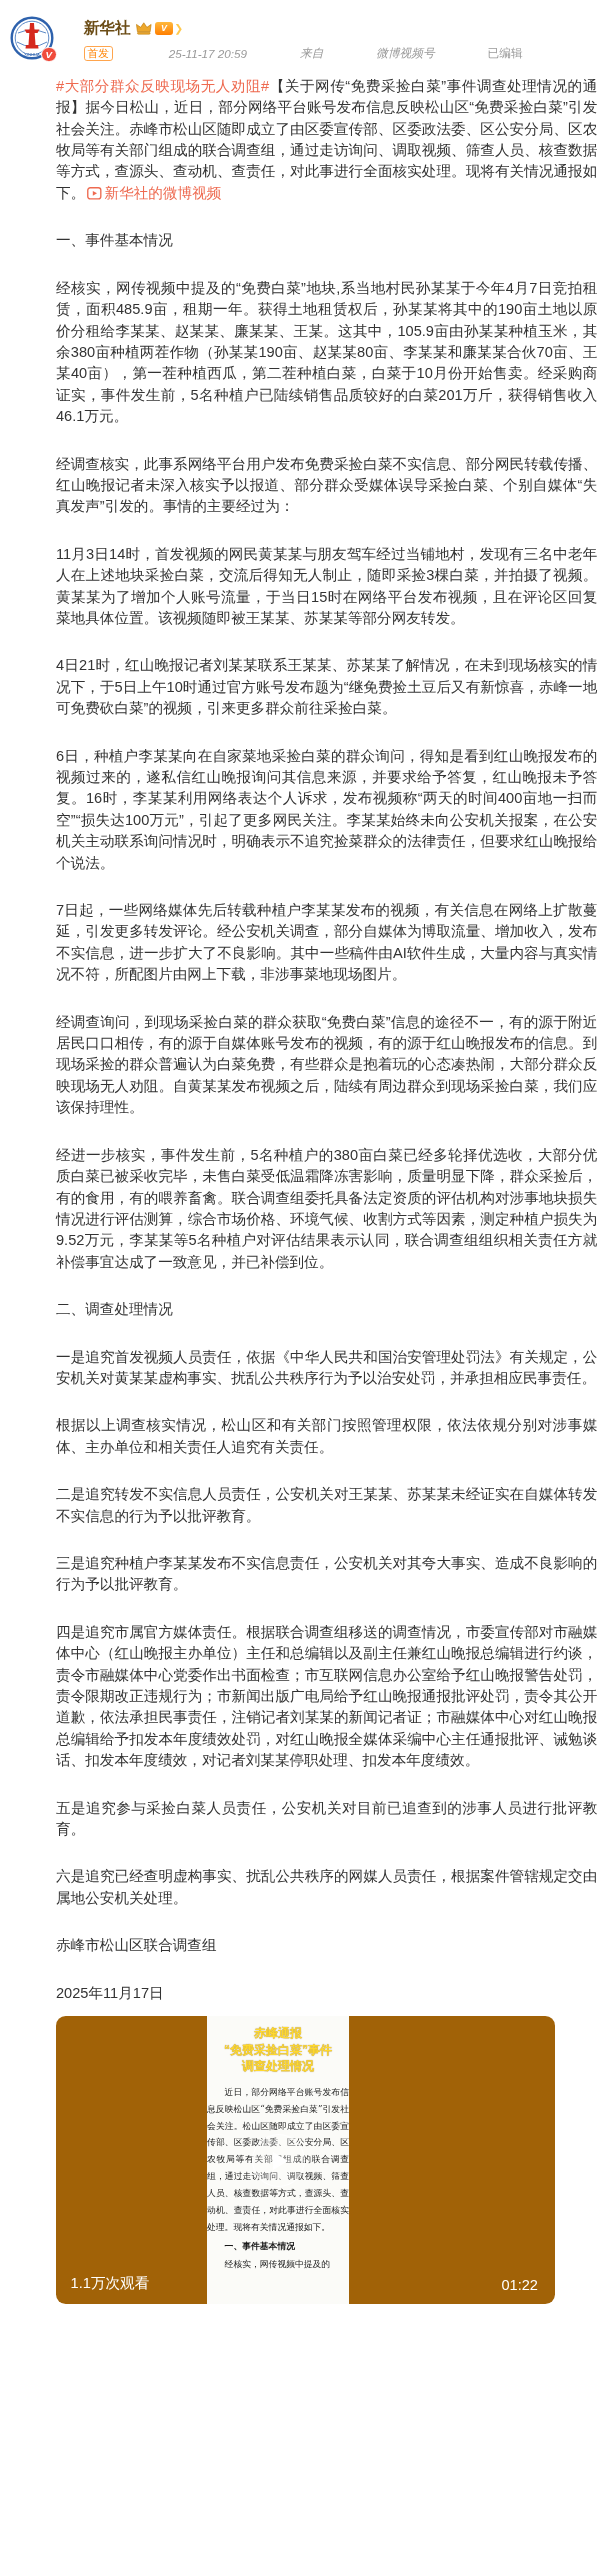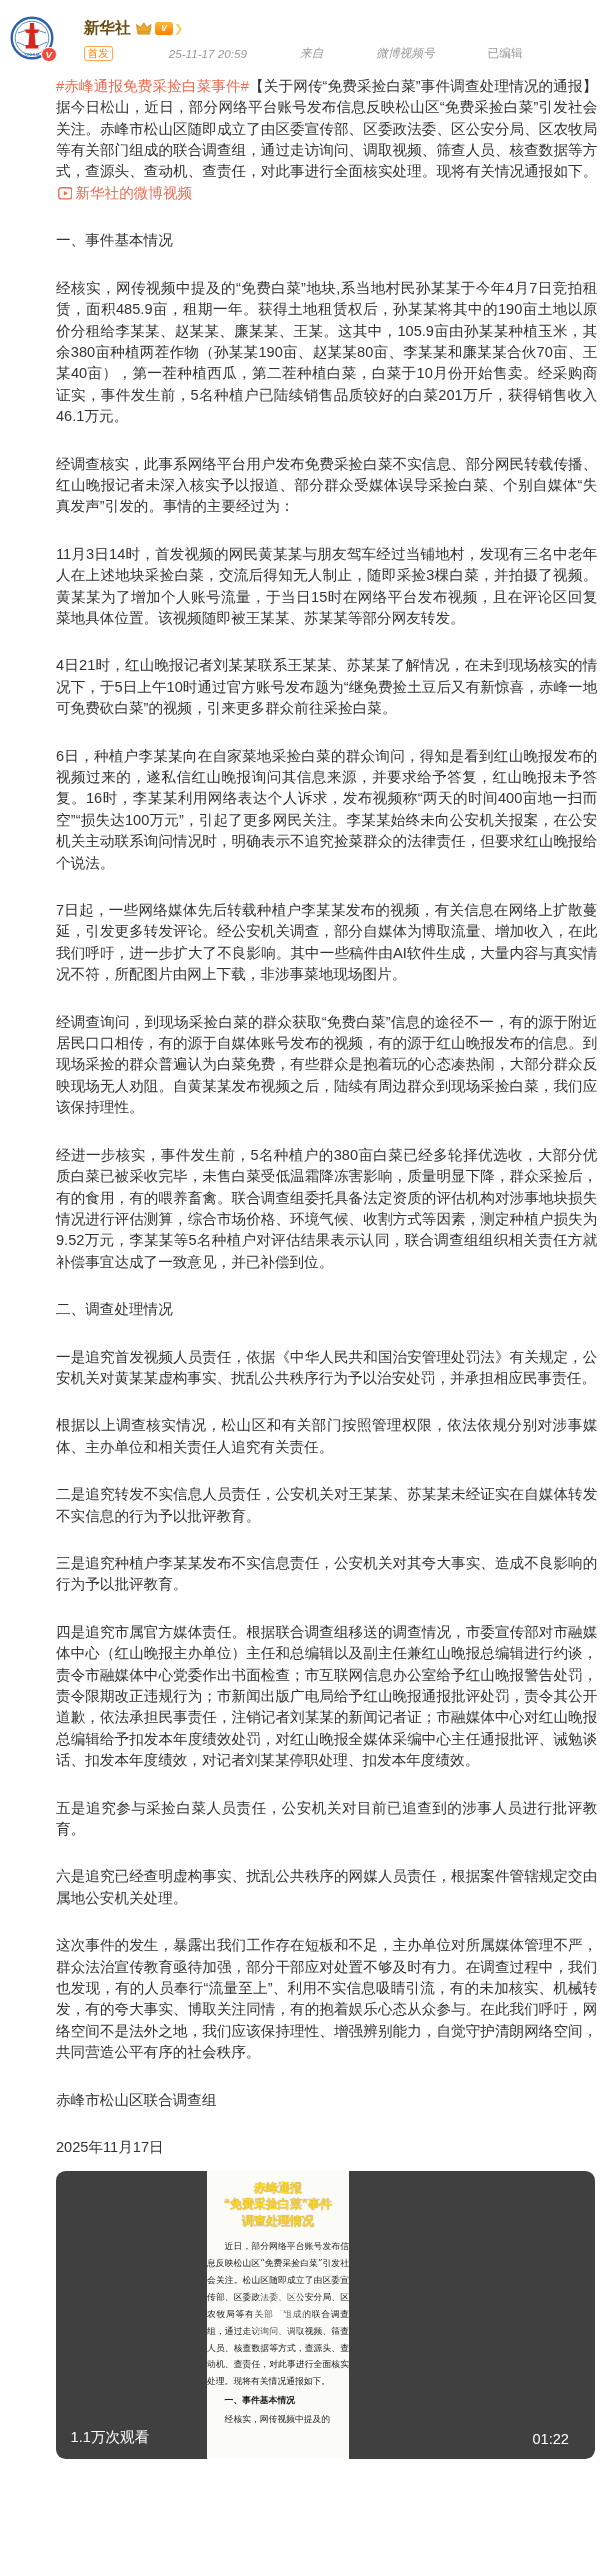--- a/index.html
+++ b/index.html
@@ -26,36 +26,36 @@
                  line-height:13.6px; padding:0 2.9px; margin-right:7.8px; }
   .meta-row .sp { margin-right:4.9px;font-style:italic; }
 
   
   .content { padding:14.6px 9.7px 0 56px; color:#333333; font-size:14.6px; line-height:21.4px; text-align:justify; }
   .content p { margin-bottom:26px; }
   .lnk { color:#ee6a50; text-decoration:none; cursor:pointer; }
   .vicon { vertical-align:-1.9px; margin:0 2.9px 0 1.9px; }
 
   
-  .video-card { position:relative; margin:-13.6px 0 0 56px; width:539px; height:288px;
-                background:#404040; border-radius:9.7px; overflow:hidden; cursor:pointer; }
+  .video-card { position:relative; margin:-13.6px 0 0 56px; width:499px; height:288px;
+                background:#a16207; border-radius:9.7px; overflow:hidden; cursor:pointer; }
   .thumb { position:absolute; left:151px; top:0; width:142px; height:100%; background:#fbfbf8; overflow:hidden; }
   .vtitle { margin-top:8.8px; text-align:center; color:#ffd92e; font-weight:bold; font-size:12px;
             line-height:16.6px; text-shadow:0 0 1px rgba(110,70,0,.8); }
   .vdoc { margin-top:8.8px; padding:0 0; font-family:"DejaVu Serif","Liberation Serif",serif;
           font-size:8.8px; line-height:1.92; color:#1a1a1a; text-align:justify; }
   .vdoc p { text-indent:2em; margin:0 0 1.9px 0; }
   .vdoc p.dhead { font-weight:bold; }
   .play { position:absolute; left:196px; top:50%; margin-top:-26px; width:53px; height:53px;
           border:1.9px solid rgba(255,255,255,.85); background:rgba(255,255,255,.22); border-radius:50%;
           display:flex; align-items:center; justify-content:center; }
   .play .tri { width:0; height:0; border-left:15.6px solid #ffffff; border-top:9.7px solid transparent;
                border-bottom:9.7px solid transparent; margin-left:4.9px; }
   .views { position:absolute; left:14.6px; bottom:11.7px; color:#ffffff; font-size:14.6px; }
-  .dur   { position:absolute; right:26px; bottom:11.7px; color:#ffffff; font-size:14.6px; }
+  .dur   { position:absolute; right:17px; bottom:11.7px; color:#ffffff; font-size:14.6px; }
 </style>
 </head>
 <body>
 
 <div class="page">
 
   <div class="header">
     <div class="avatar">
       <svg viewBox="0 0 44 44">
         <circle cx="22" cy="22" r="21.5" fill="#ffffff"></circle>
@@ -86,43 +86,42 @@
         <span class="first-badge">首发</span>
         <span class="sp">25-11-17 20:59</span>
         <span class="sp">来自</span>
         <span class="sp">微博视频号</span>
         <span>已编辑</span>
       </div>
     </div>
   </div>
 
   <div class="content">
-    <p><a class="lnk">#赤峰通报免费采捡白菜事件#</a><span>【关于网传“免费采捡白菜”事件调查处理情况的通报】据今日松山，近日，部分网络平台账号发布信息反映松山区“免费采捡白菜”引发社会关注。赤峰市松山区随即成立了由区委宣传部、区委政法委、区公安分局、区农牧局等有关部门组成的联合调查组，通过走访询问、调取视频、筛查人员、核查数据等方式，查源头、查动机、查责任，对此事进行全面核实处理。现将有关情况通报如下。</span><a class="lnk"><svg class="vicon" width="14.6" height="12.7" viewBox="0 0 15 13">
+    <p><a class="lnk">#大部分群众反映现场无人劝阻#</a><span>【关于网传“免费采捡白菜”事件调查处理情况的通报】据今日松山，近日，部分网络平台账号发布信息反映松山区“免费采捡白菜”引发社会关注。赤峰市松山区随即成立了由区委宣传部、区委政法委、区公安分局、区农牧局等有关部门组成的联合调查组，通过走访询问、调取视频、筛查人员、核查数据等方式，查源头、查动机、查责任，对此事进行全面核实处理。现将有关情况通报如下。</span><a class="lnk"><svg class="vicon" width="14.6" height="12.7" viewBox="0 0 15 13">
             <rect x="0.8" y="0.8" width="13.4" height="11.4" rx="2.5" fill="none" stroke="#ee6a50" stroke-width="1.4"></rect>
             <path d="M6 4 L10.3 6.5 L6 9 Z" fill="#ee6a50"></path>
           </svg><span>新华社的微博视频</span></a></p>
     <div id="paragraphs">
         <p>一、事件基本情况</p>
         <p>经核实，网传视频中提及的“免费白菜”地块,系当地村民孙某某于今年4月7日竞拍租赁，面积485.9亩，租期一年。获得土地租赁权后，孙某某将其中的190亩土地以原价分租给李某某、赵某某、廉某某、王某。这其中，105.9亩由孙某某种植玉米，其余380亩种植两茬作物（孙某某190亩、赵某某80亩、李某某和廉某某合伙70亩、王某40亩），第一茬种植西瓜，第二茬种植白菜，白菜于10月份开始售卖。经采购商证实，事件发生前，5名种植户已陆续销售品质较好的白菜201万斤，获得销售收入46.1万元。</p>
         <p>经调查核实，此事系网络平台用户发布免费采捡白菜不实信息、部分网民转载传播、红山晚报记者未深入核实予以报道、部分群众受媒体误导采捡白菜、个别自媒体“失真发声”引发的。事情的主要经过为：</p>
         <p>11月3日14时，首发视频的网民黄某某与朋友驾车经过当铺地村，发现有三名中老年人在上述地块采捡白菜，交流后得知无人制止，随即采捡3棵白菜，并拍摄了视频。黄某某为了增加个人账号流量，于当日15时在网络平台发布视频，且在评论区回复菜地具体位置。该视频随即被王某某、苏某某等部分网友转发。</p>
         <p>4日21时，红山晚报记者刘某某联系王某某、苏某某了解情况，在未到现场核实的情况下，于5日上午10时通过官方账号发布题为“继免费捡土豆后又有新惊喜，赤峰一地可免费砍白菜”的视频，引来更多群众前往采捡白菜。</p>
         <p>6日，种植户李某某向在自家菜地采捡白菜的群众询问，得知是看到红山晚报发布的视频过来的，遂私信红山晚报询问其信息来源，并要求给予答复，红山晚报未予答复。16时，李某某利用网络表达个人诉求，发布视频称“两天的时间400亩地一扫而空”“损失达100万元”，引起了更多网民关注。李某某始终未向公安机关报案，在公安机关主动联系询问情况时，明确表示不追究捡菜群众的法律责任，但要求红山晚报给个说法。</p>
-        <p>7日起，一些网络媒体先后转载种植户李某某发布的视频，有关信息在网络上扩散蔓延，引发更多转发评论。经公安机关调查，部分自媒体为博取流量、增加收入，在此我们呼吁，进一步扩大了不良影响。其中一些稿件由AI软件生成，大量内容与真实情况不符，所配图片由网上下载，非涉事菜地现场图片。</p>
+        <p>7日起，一些网络媒体先后转载种植户李某某发布的视频，有关信息在网络上扩散蔓延，引发更多转发评论。经公安机关调查，部分自媒体为博取流量、增加收入，发布不实信息，进一步扩大了不良影响。其中一些稿件由AI软件生成，大量内容与真实情况不符，所配图片由网上下载，非涉事菜地现场图片。</p>
         <p>经调查询问，到现场采捡白菜的群众获取“免费白菜”信息的途径不一，有的源于附近居民口口相传，有的源于自媒体账号发布的视频，有的源于红山晚报发布的信息。到现场采捡的群众普遍认为白菜免费，有些群众是抱着玩的心态凑热闹，大部分群众反映现场无人劝阻。自黄某某发布视频之后，陆续有周边群众到现场采捡白菜，我们应该保持理性。</p>
         <p>经进一步核实，事件发生前，5名种植户的380亩白菜已经多轮择优选收，大部分优质白菜已被采收完毕，未售白菜受低温霜降冻害影响，质量明显下降，群众采捡后，有的食用，有的喂养畜禽。联合调查组委托具备法定资质的评估机构对涉事地块损失情况进行评估测算，综合市场价格、环境气候、收割方式等因素，测定种植户损失为9.52万元，李某某等5名种植户对评估结果表示认同，联合调查组组织相关责任方就补偿事宜达成了一致意见，并已补偿到位。</p>
         <p>二、调查处理情况</p>
         <p>一是追究首发视频人员责任，依据《中华人民共和国治安管理处罚法》有关规定，公安机关对黄某某虚构事实、扰乱公共秩序行为予以治安处罚，并承担相应民事责任。</p>
         <p>根据以上调查核实情况，松山区和有关部门按照管理权限，依法依规分别对涉事媒体、主办单位和相关责任人追究有关责任。</p>
         <p>二是追究转发不实信息人员责任，公安机关对王某某、苏某某未经证实在自媒体转发不实信息的行为予以批评教育。</p>
         <p>三是追究种植户李某某发布不实信息责任，公安机关对其夸大事实、造成不良影响的行为予以批评教育。</p>
         <p>四是追究市属官方媒体责任。根据联合调查组移送的调查情况，市委宣传部对市融媒体中心（红山晚报主办单位）主任和总编辑以及副主任兼红山晚报总编辑进行约谈，责令市融媒体中心党委作出书面检查；市互联网信息办公室给予红山晚报警告处罚，责令限期改正违规行为；市新闻出版广电局给予红山晚报通报批评处罚，责令其公开道歉，依法承担民事责任，注销记者刘某某的新闻记者证；市融媒体中心对红山晚报总编辑给予扣发本年度绩效处罚，对红山晚报全媒体采编中心主任通报批评、诫勉谈话、扣发本年度绩效，对记者刘某某停职处理、扣发本年度绩效。</p>
         <p>五是追究参与采捡白菜人员责任，公安机关对目前已追查到的涉事人员进行批评教育。</p>
         <p>六是追究已经查明虚构事实、扰乱公共秩序的网媒人员责任，根据案件管辖规定交由属地公安机关处理。</p>
-        <p>这次事件的发生，暴露出我们工作存在短板和不足，主办单位对所属媒体管理不严，群众法治宣传教育亟待加强，部分干部应对处置不够及时有力。在调查过程中，我们也发现，有的人员奉行“流量至上”、利用不实信息吸睛引流，有的未加核实、机械转发，有的夸大事实、博取关注同情，有的抱着娱乐心态从众参与。在此我们呼吁，网络空间不是法外之地，我们应该保持理性、增强辨别能力，自觉守护清朗网络空间，共同营造公平有序的社会秩序。</p>
         <p>赤峰市松山区联合调查组</p>
         <p>2025年11月17日</p>
       </div>
   </div>
 
   <div class="video-card">
     <div class="thumb">
       <div class="vtitle" id="vtitle">
           <div>赤峰通报</div>
           <div>“免费采捡白菜”事件</div>

